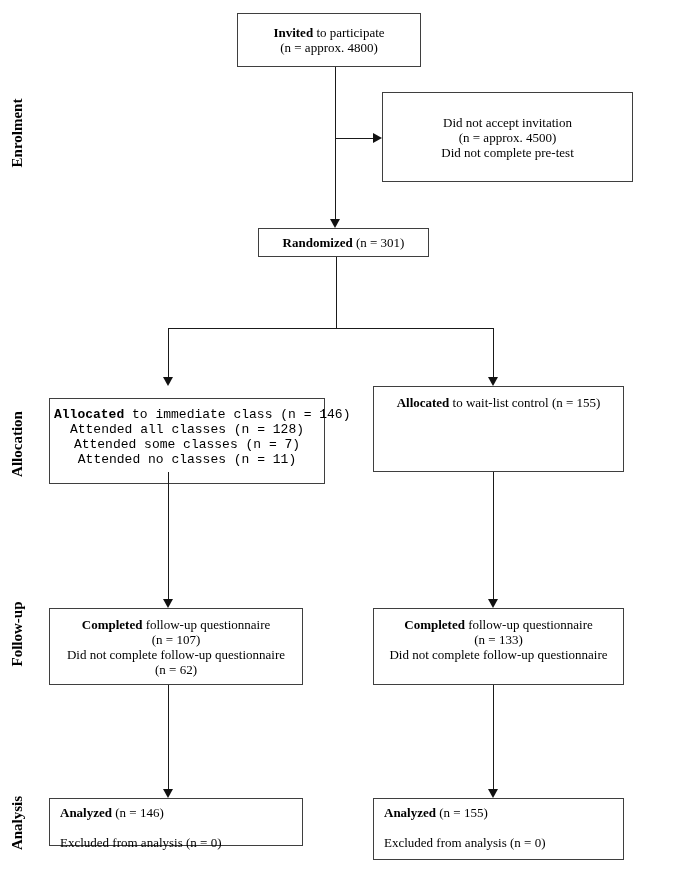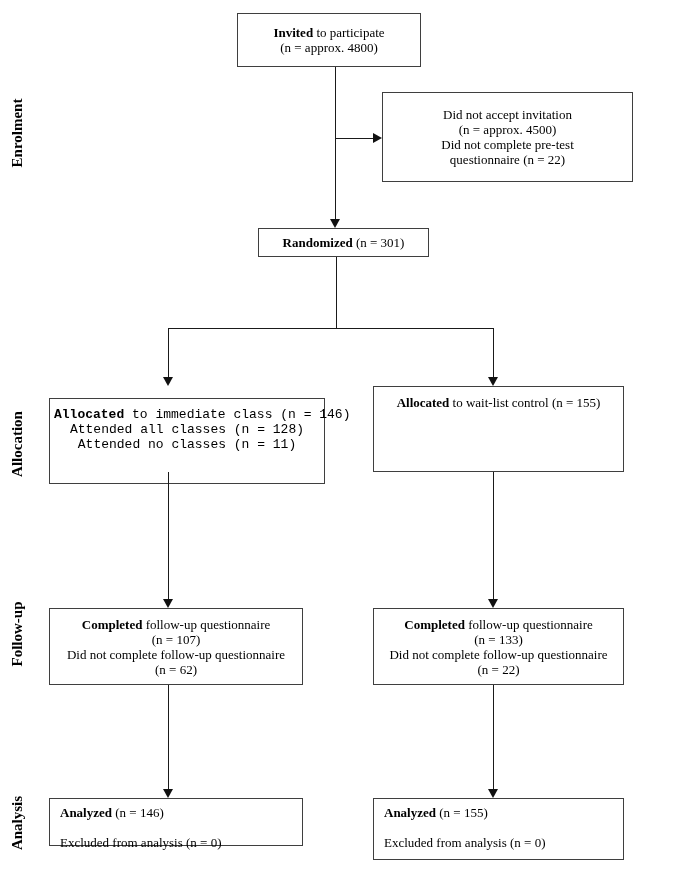--- a/index.html
+++ b/index.html
@@ -62,49 +62,48 @@
 
   <div class="box v-center" style="left:237px; top:13px; width:184px; height:54px;">
     <div class="bline"><b class="bd">Invited</b><span> to participate</span></div>
     <div class="bline"><span>(n = approx. 4800)</span></div>
   </div>
 
   <div class="box v-center" style="left:382px; top:92px; width:251px; height:90px;">
     <div class="bline"><span>Did not accept invitation</span></div>
     <div class="bline"><span>(n = approx. 4500)</span></div>
     <div class="bline"><span>Did not complete pre-test</span></div>
-    <div class="bline"><span>questionnaire (n = 22)</span></div>
   </div>
 
   <div class="box v-center" style="left:258px; top:228px; width:171px; height:29px;">
     <div class="bline"><b class="bd">Randomized</b><span>  (n = 301)</span></div>
   </div>
 
   <div class="box v-top" style="left:49px; top:398px; width:276px; height:86px;font-family:Liberation Mono, monospace;">
     <div class="bline"><b class="bd">Allocated</b><span> to immediate class (n = 146)</span></div>
     <div class="bline"><span>Attended all classes (n = 128)</span></div>
+    <div class="bline"><span>Attended some classes (n = 7)</span></div>
     <div class="bline"><span>Attended no classes (n = 11)</span></div>
   </div>
 
   <div class="box v-top" style="left:373px; top:386px; width:251px; height:86px;">
     <div class="bline"><b class="bd">Allocated</b><span> to wait-list control (n = 155)</span></div>
   </div>
 
   <div class="box v-top" style="left:49px; top:608px; width:254px; height:77px;">
     <div class="bline"><b class="bd">Completed</b><span> follow-up questionnaire</span></div>
     <div class="bline"><span>(n = 107)</span></div>
     <div class="bline"><span>Did not complete follow-up questionnaire</span></div>
     <div class="bline"><span>(n = 62)</span></div>
   </div>
 
   <div class="box v-top" style="left:373px; top:608px; width:251px; height:77px;">
     <div class="bline"><b class="bd">Completed</b><span> follow-up questionnaire</span></div>
     <div class="bline"><span>(n = 133)</span></div>
     <div class="bline"><span>Did not complete follow-up questionnaire</span></div>
-    <div class="bline"><span>(n = 22)</span></div>
   </div>
 
   <div class="box v-top align-left" style="left:49px; top:798px; width:254px; height:48px; padding-top:6px;">
     <div class="bline"><b class="bd">Analyzed</b><span> (n = 146)</span></div>
     <div class="bline"><span></span></div>
     <div class="bline"><span>Excluded from analysis (n = 0)</span></div>
   </div>
 
   <div class="box v-top align-left" style="left:373px; top:798px; width:251px; height:62px; padding-top:6px;">
     <div class="bline"><b class="bd">Analyzed</b><span> (n = 155)</span></div>

